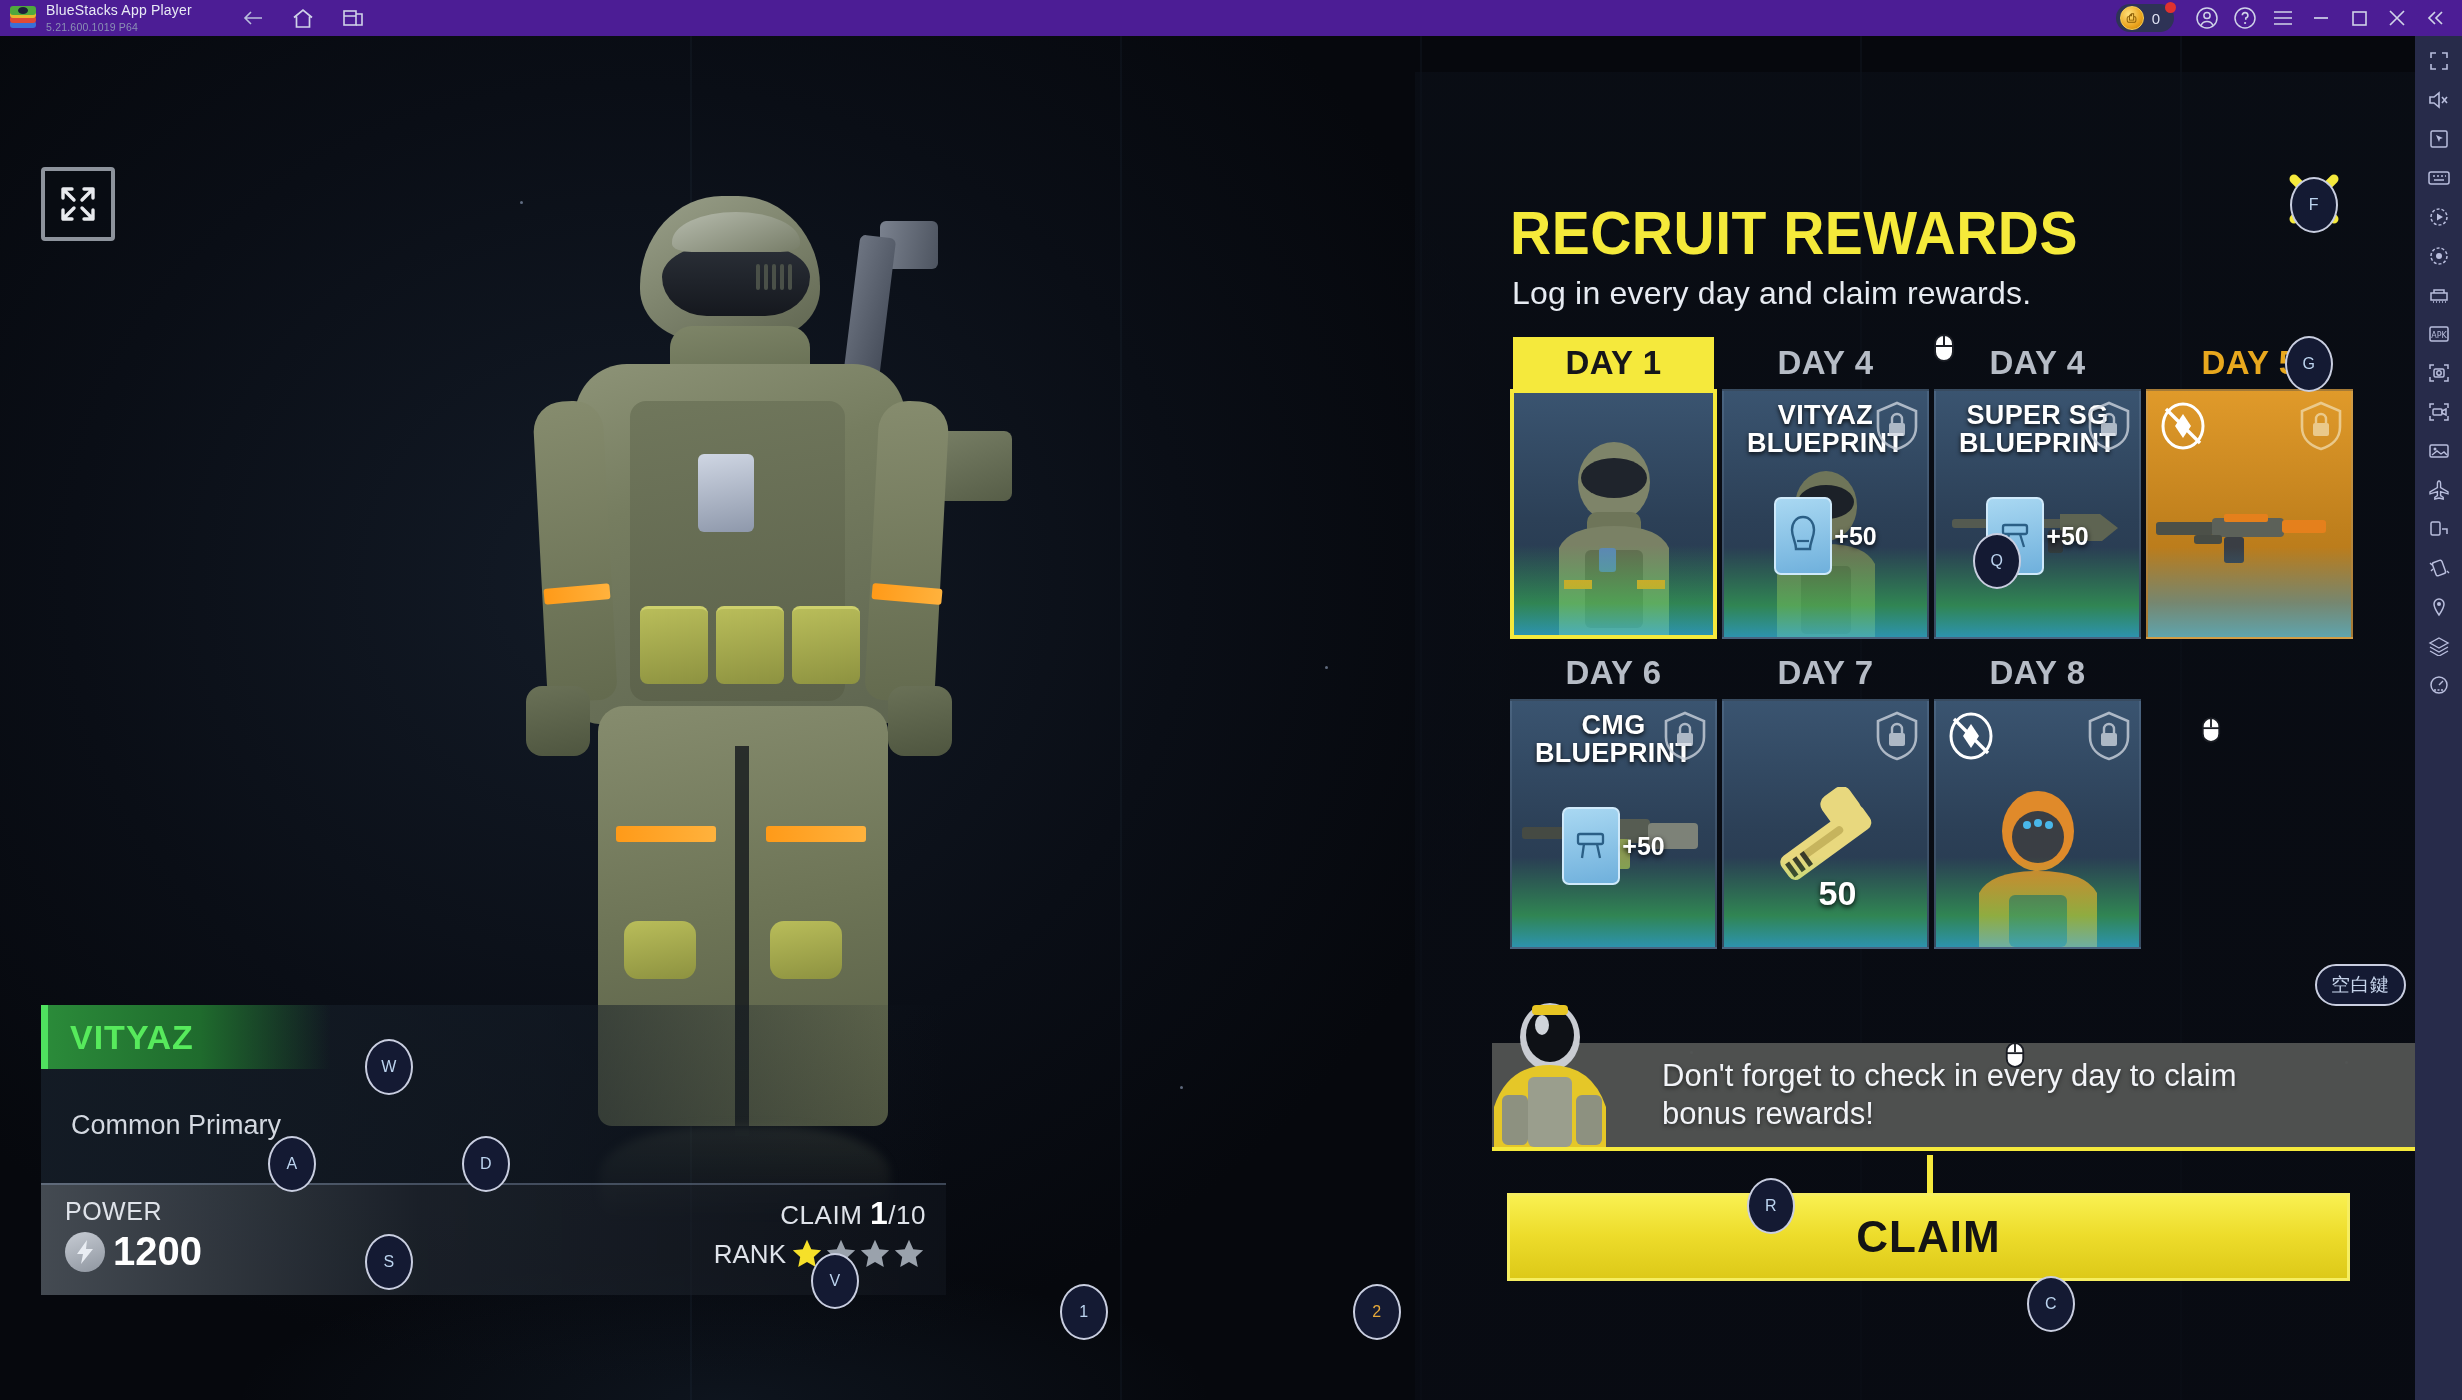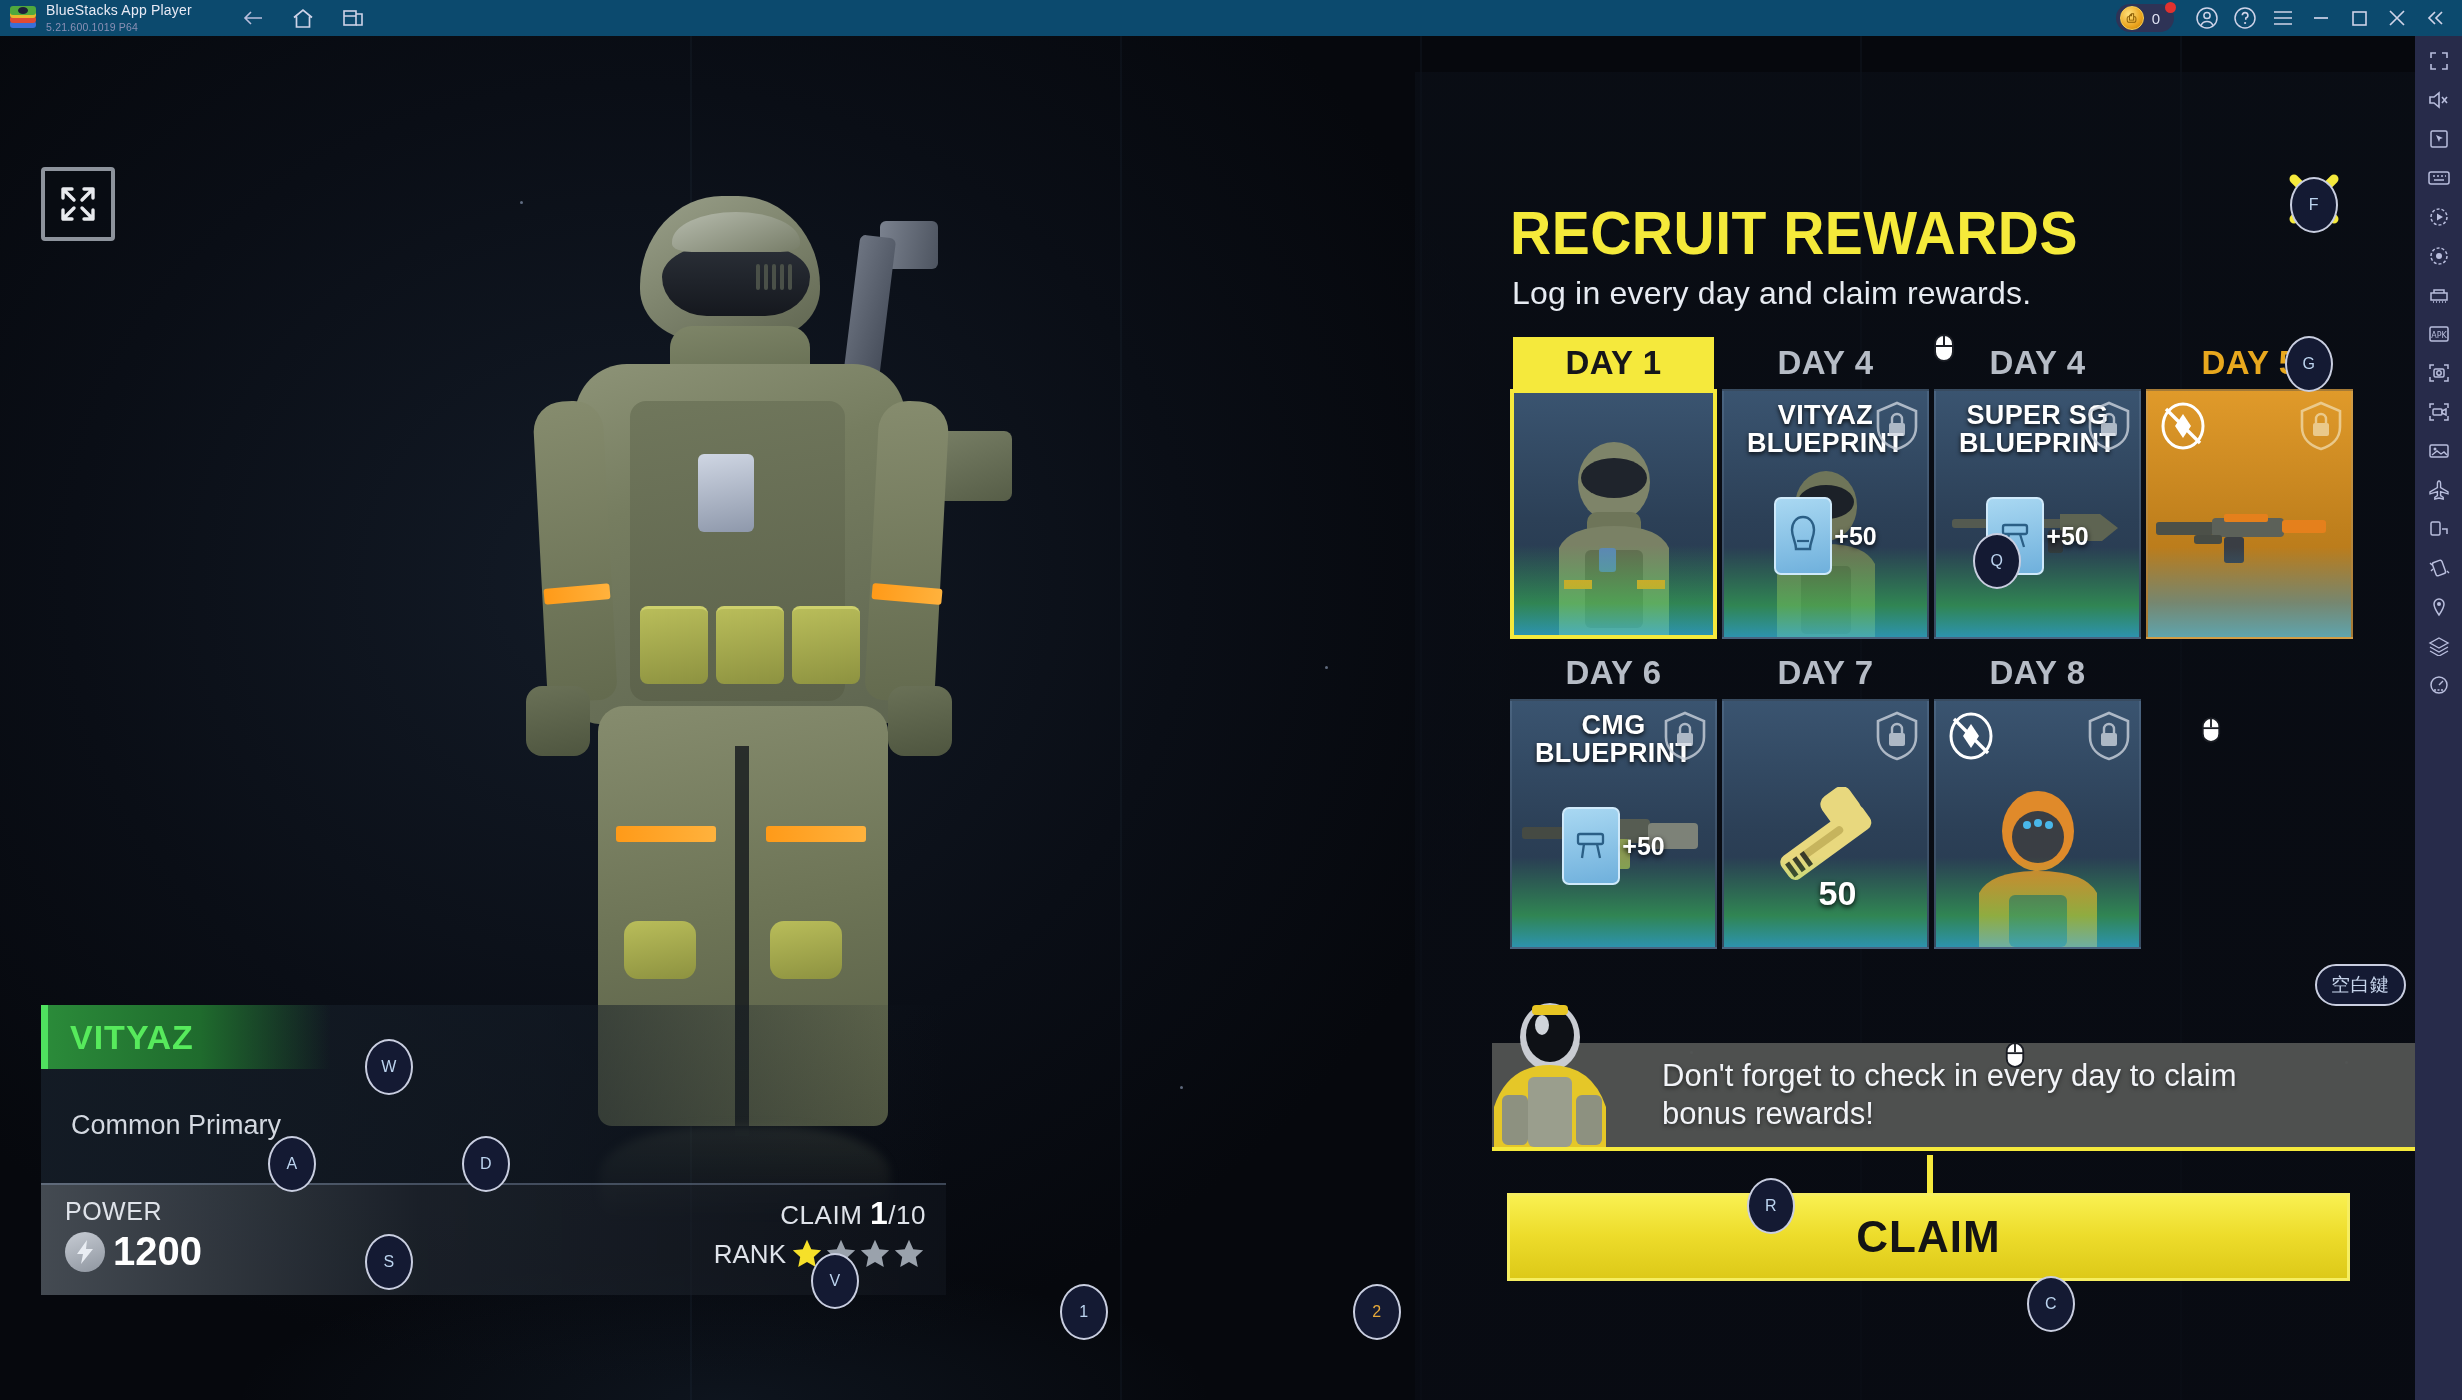--- a/index.html
+++ b/index.html
@@ -7,21 +7,21 @@
     width: 2462px; height: 1400px;
     background: #0a0d14;
     font-family: "Liberation Sans", sans-serif;
     overflow: hidden;
   }
   #app { position: relative; width: 2462px; height: 1400px; }
 
   
   .titlebar {
     position: absolute; left: 0; top: 0; width: 2462px; height: 36px;
-    background: #0c4a6e;
+    background: #4c1d95;
     display: flex; align-items: center;
     z-index: 60;
   }
   .bs-logo {
     width: 26px; height: 26px; margin-left: 10px; margin-right: 10px;
     position: relative; flex: none;
   }
   .bs-logo i { position: absolute; left: 0; border-radius: 3px; display: block; }
   .bs-logo .l1 { top: 16px; width: 26px; height: 7px; background: #3a6fd8; }
   .bs-logo .l2 { top: 11px; width: 26px; height: 7px; background: #e04a35; }

